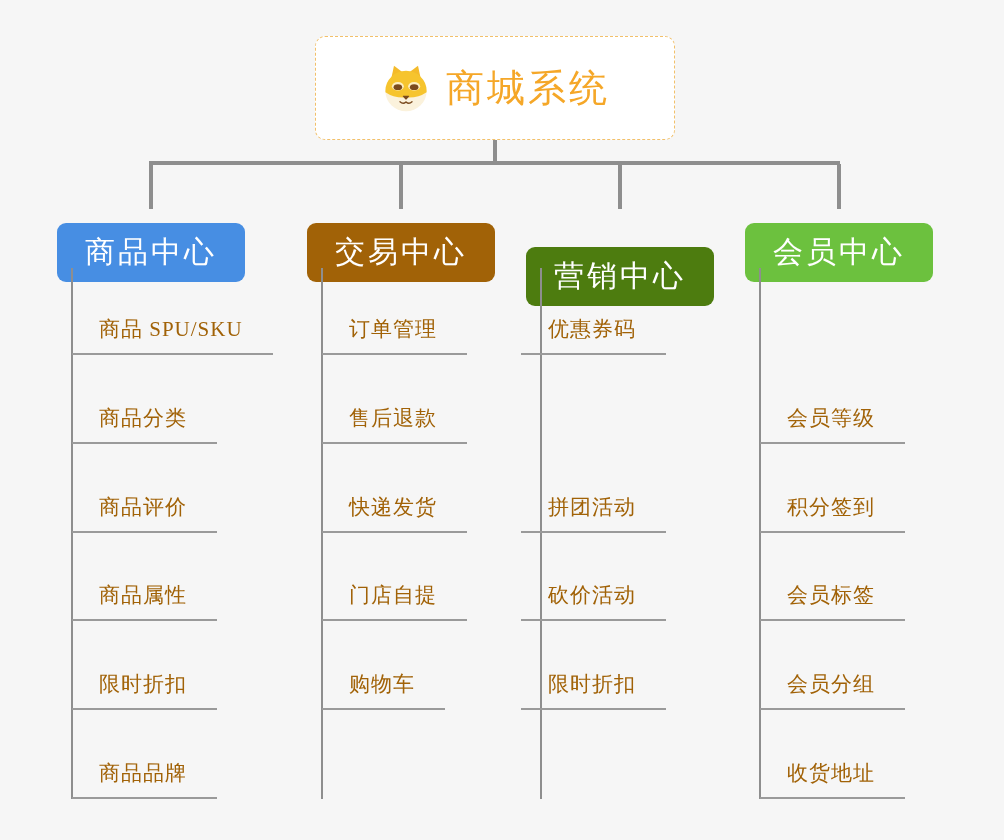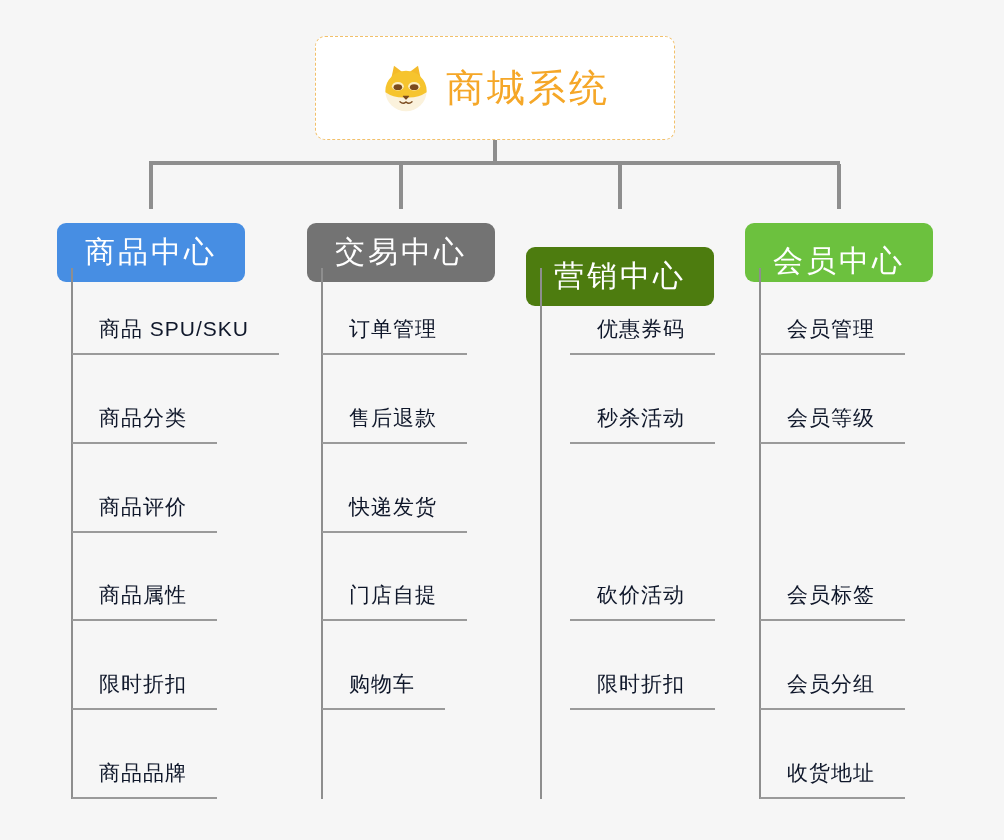--- a/index.html
+++ b/index.html
@@ -32,23 +32,23 @@
     display:flex;align-items:center;justify-content:center;
   }
   .b0{left:57px;}.b1{left:307px;}.b2{left:526px;}.b3{left:745px;}
   
   .spine{position:absolute;top:268px;width:2px;height:531px;background:#8e8e8e;}
   .s0{left:71px;}.s1{left:321px;}.s2{left:540px;}.s3{left:759px;}
   
   .leaf{
     position:absolute;height:41px;line-height:30px;
     padding:0 30px 9px 27px;border-bottom:2px solid #9a9a9a;
-    font-size:21px;letter-spacing:1px;color:#0f172a;white-space:nowrap;
+    font-size:21px;letter-spacing:1px;color:#a16207;white-space:nowrap;font-family:Liberation Serif, serif;
   }
-  .c0{left:72px;}.c1{left:322px;}.c2{left:570px;}.c3{left:760px;}
+  .c0{left:72px;}.c1{left:322px;}.c2{left:521px;}.c3{left:760px;}
   .r0{top:314px;}.r1{top:403px;}.r2{top:492px;}.r3{top:580px;}.r4{top:669px;}.r5{top:758px;}
 </style>
 </head>
 <body>
 
 <div class="canvas">
 
   <div class="root">
     <svg class="root-icon" viewBox="0 0 60 56" aria-hidden="true">
       <path d="M13 16 L16 2 L28 11 Z" fill="#f4bb2b"></path>
@@ -68,27 +68,27 @@
   <div class="line stem"></div>
   <div class="line bus"></div>
   <div class="line drop drop-0"></div>
   <div class="line drop drop-1"></div>
   <div class="line drop drop-2"></div>
   <div class="line drop drop-3"></div>
 
   <div class="branch b0" style="background-color: rgb(71, 142, 227);">
     <span>商品中心</span>
   </div>
-  <div class="branch b1" style="background-color: #737373;">
+  <div class="branch b1" style="background-color: #a16207;">
     <span>交易中心</span>
   </div>
   <div class="branch b2" style="background-color: #4d7c0f; margin-top: 24px;">
     <span>营销中心</span>
   </div>
-  <div class="branch b3" style="background-color: rgb(108, 193, 62); align-items: flex-end;">
+  <div class="branch b3" style="background-color: rgb(108, 193, 62);">
     <span>会员中心</span>
   </div>
 
   <div class="spine s0"></div>
   <div class="spine s1"></div>
   <div class="spine s2"></div>
   <div class="spine s3"></div>
 
   <div class="leaf c0 r0"><span>商品 SPU/SKU</span></div>
   <div class="leaf c0 r1"><span>商品分类</span></div>
@@ -97,23 +97,23 @@
   <div class="leaf c0 r4"><span>限时折扣</span></div>
   <div class="leaf c0 r5"><span>商品品牌</span></div>
 
   <div class="leaf c1 r0"><span>订单管理</span></div>
   <div class="leaf c1 r1"><span>售后退款</span></div>
   <div class="leaf c1 r2"><span>快递发货</span></div>
   <div class="leaf c1 r3"><span>门店自提</span></div>
   <div class="leaf c1 r4"><span>购物车</span></div>
 
   <div class="leaf c2 r0"><span>优惠券码</span></div>
-  <div class="leaf c2 r1"><span>秒杀活动</span></div>
+  <div class="leaf c2 r2"><span>拼团活动</span></div>
   <div class="leaf c2 r3"><span>砍价活动</span></div>
   <div class="leaf c2 r4"><span>限时折扣</span></div>
 
-  <div class="leaf c3 r0"><span>会员管理</span></div>
   <div class="leaf c3 r1"><span>会员等级</span></div>
+  <div class="leaf c3 r2"><span>积分签到</span></div>
   <div class="leaf c3 r3"><span>会员标签</span></div>
   <div class="leaf c3 r4"><span>会员分组</span></div>
   <div class="leaf c3 r5"><span>收货地址</span></div>
 
 </div>
 
 </body></html>

